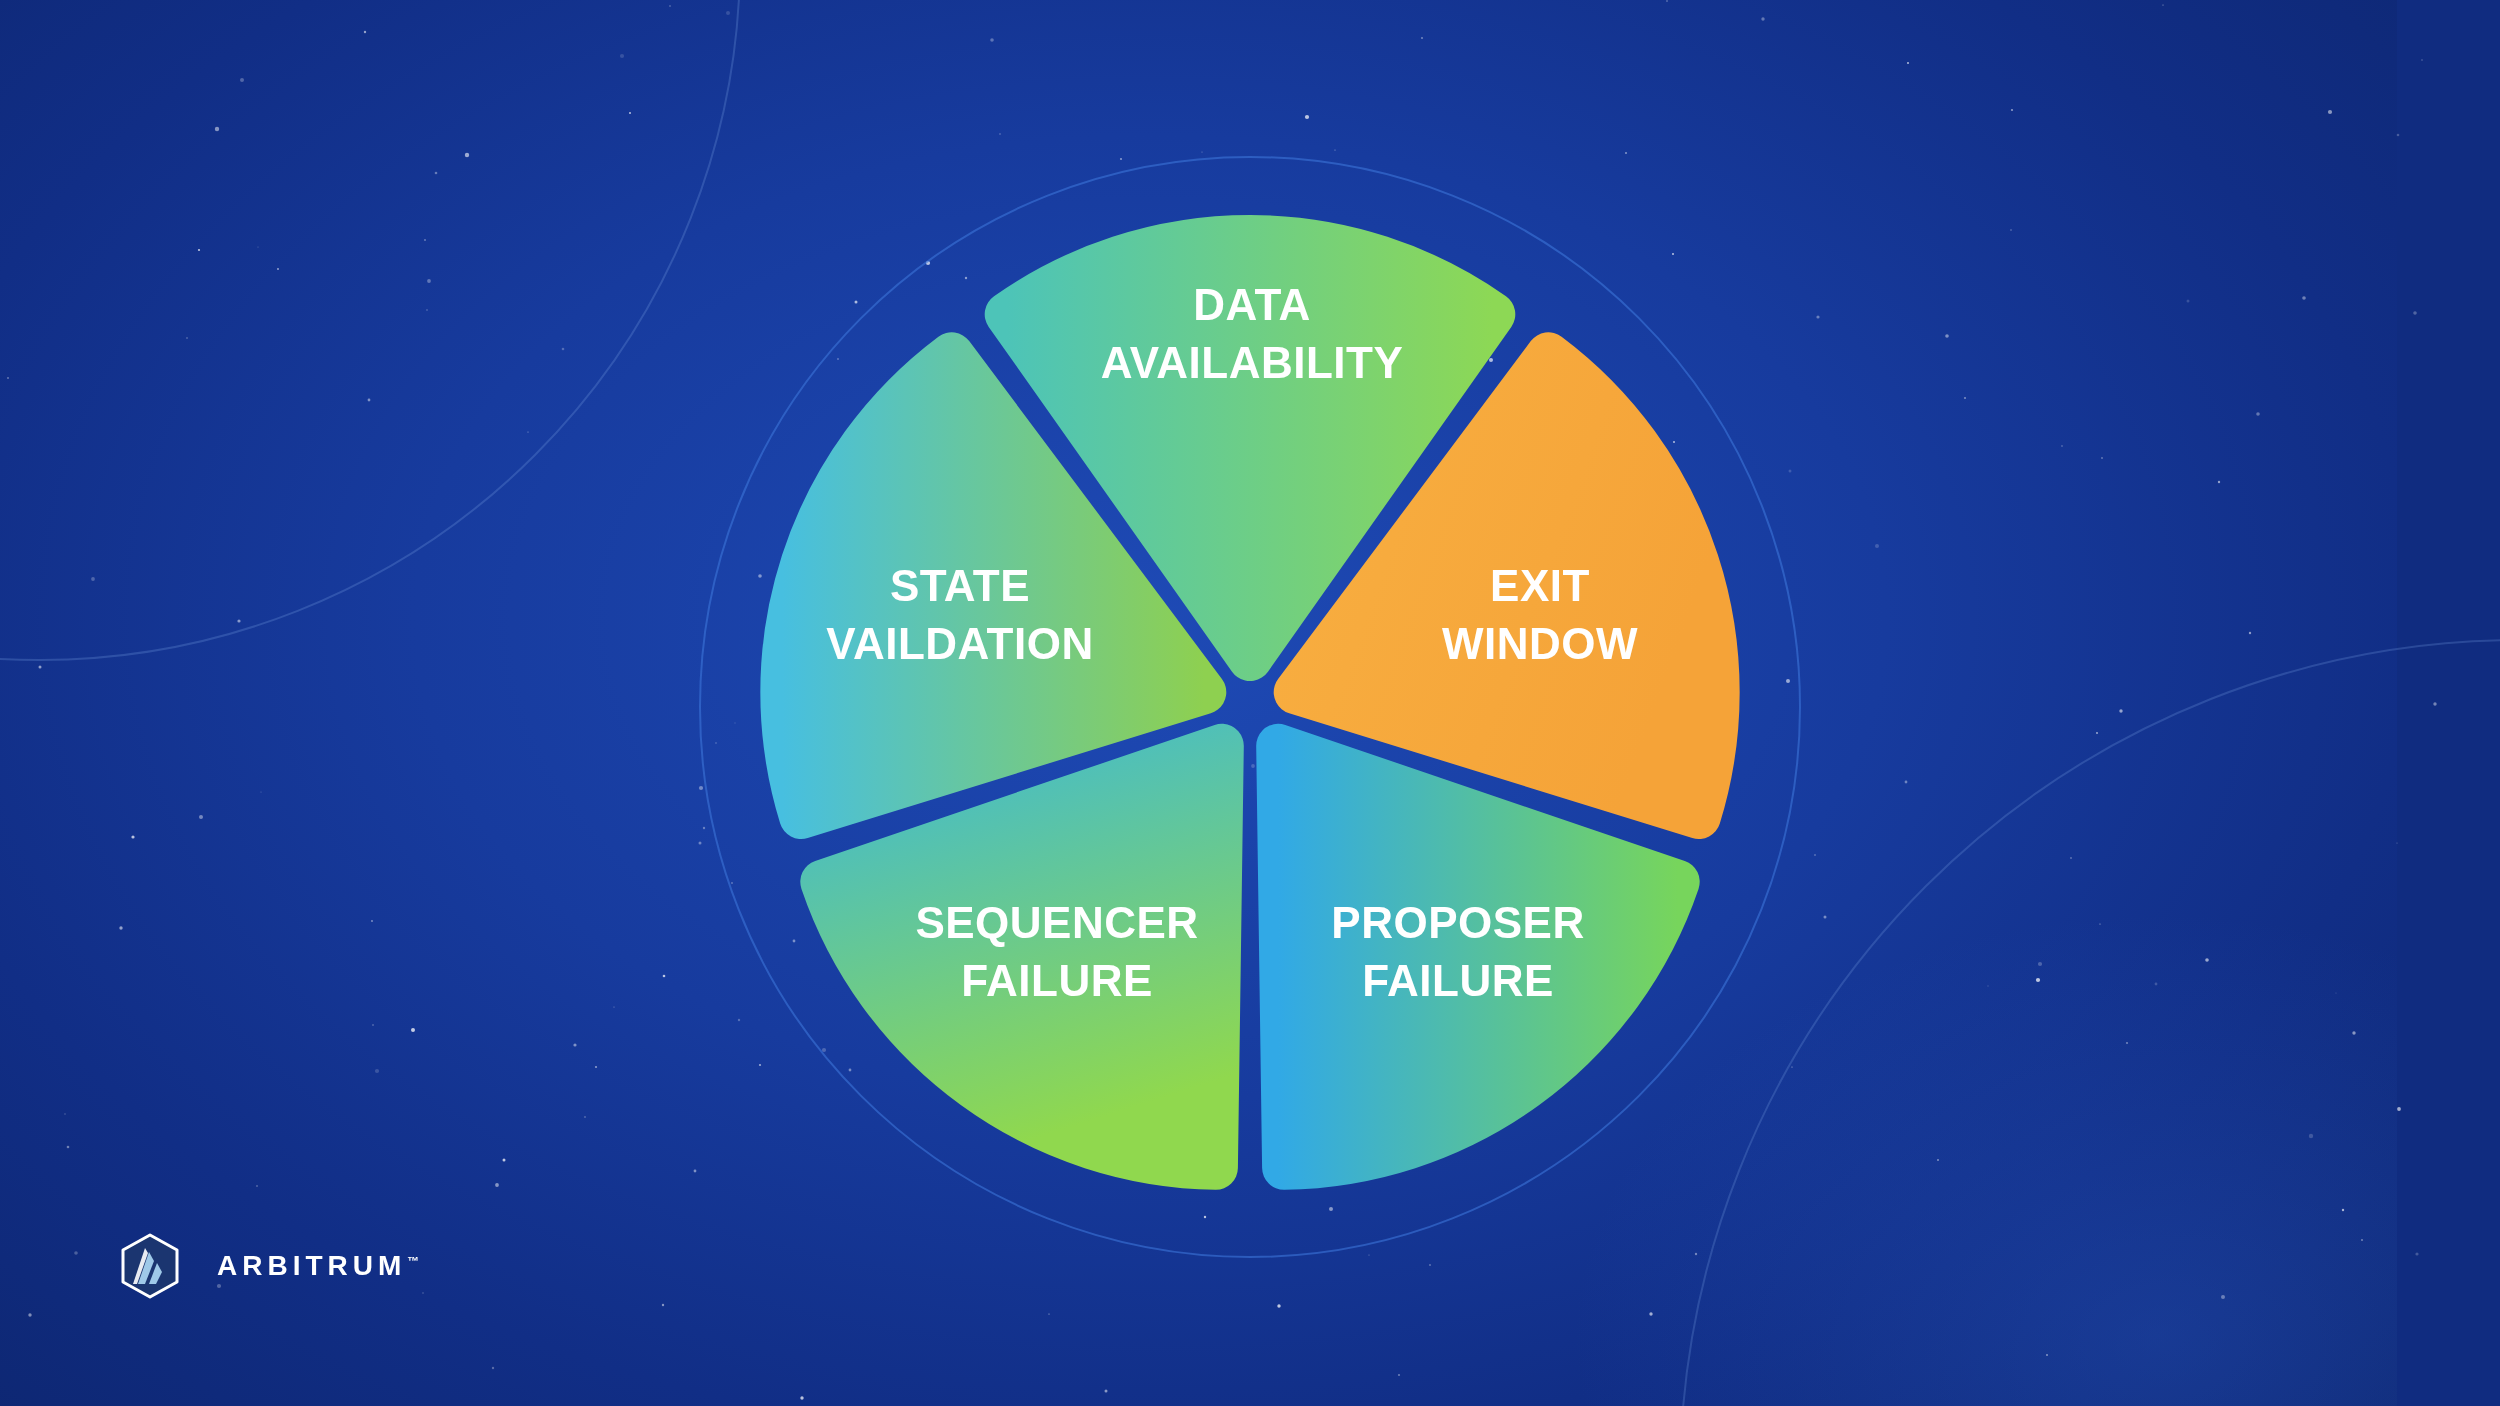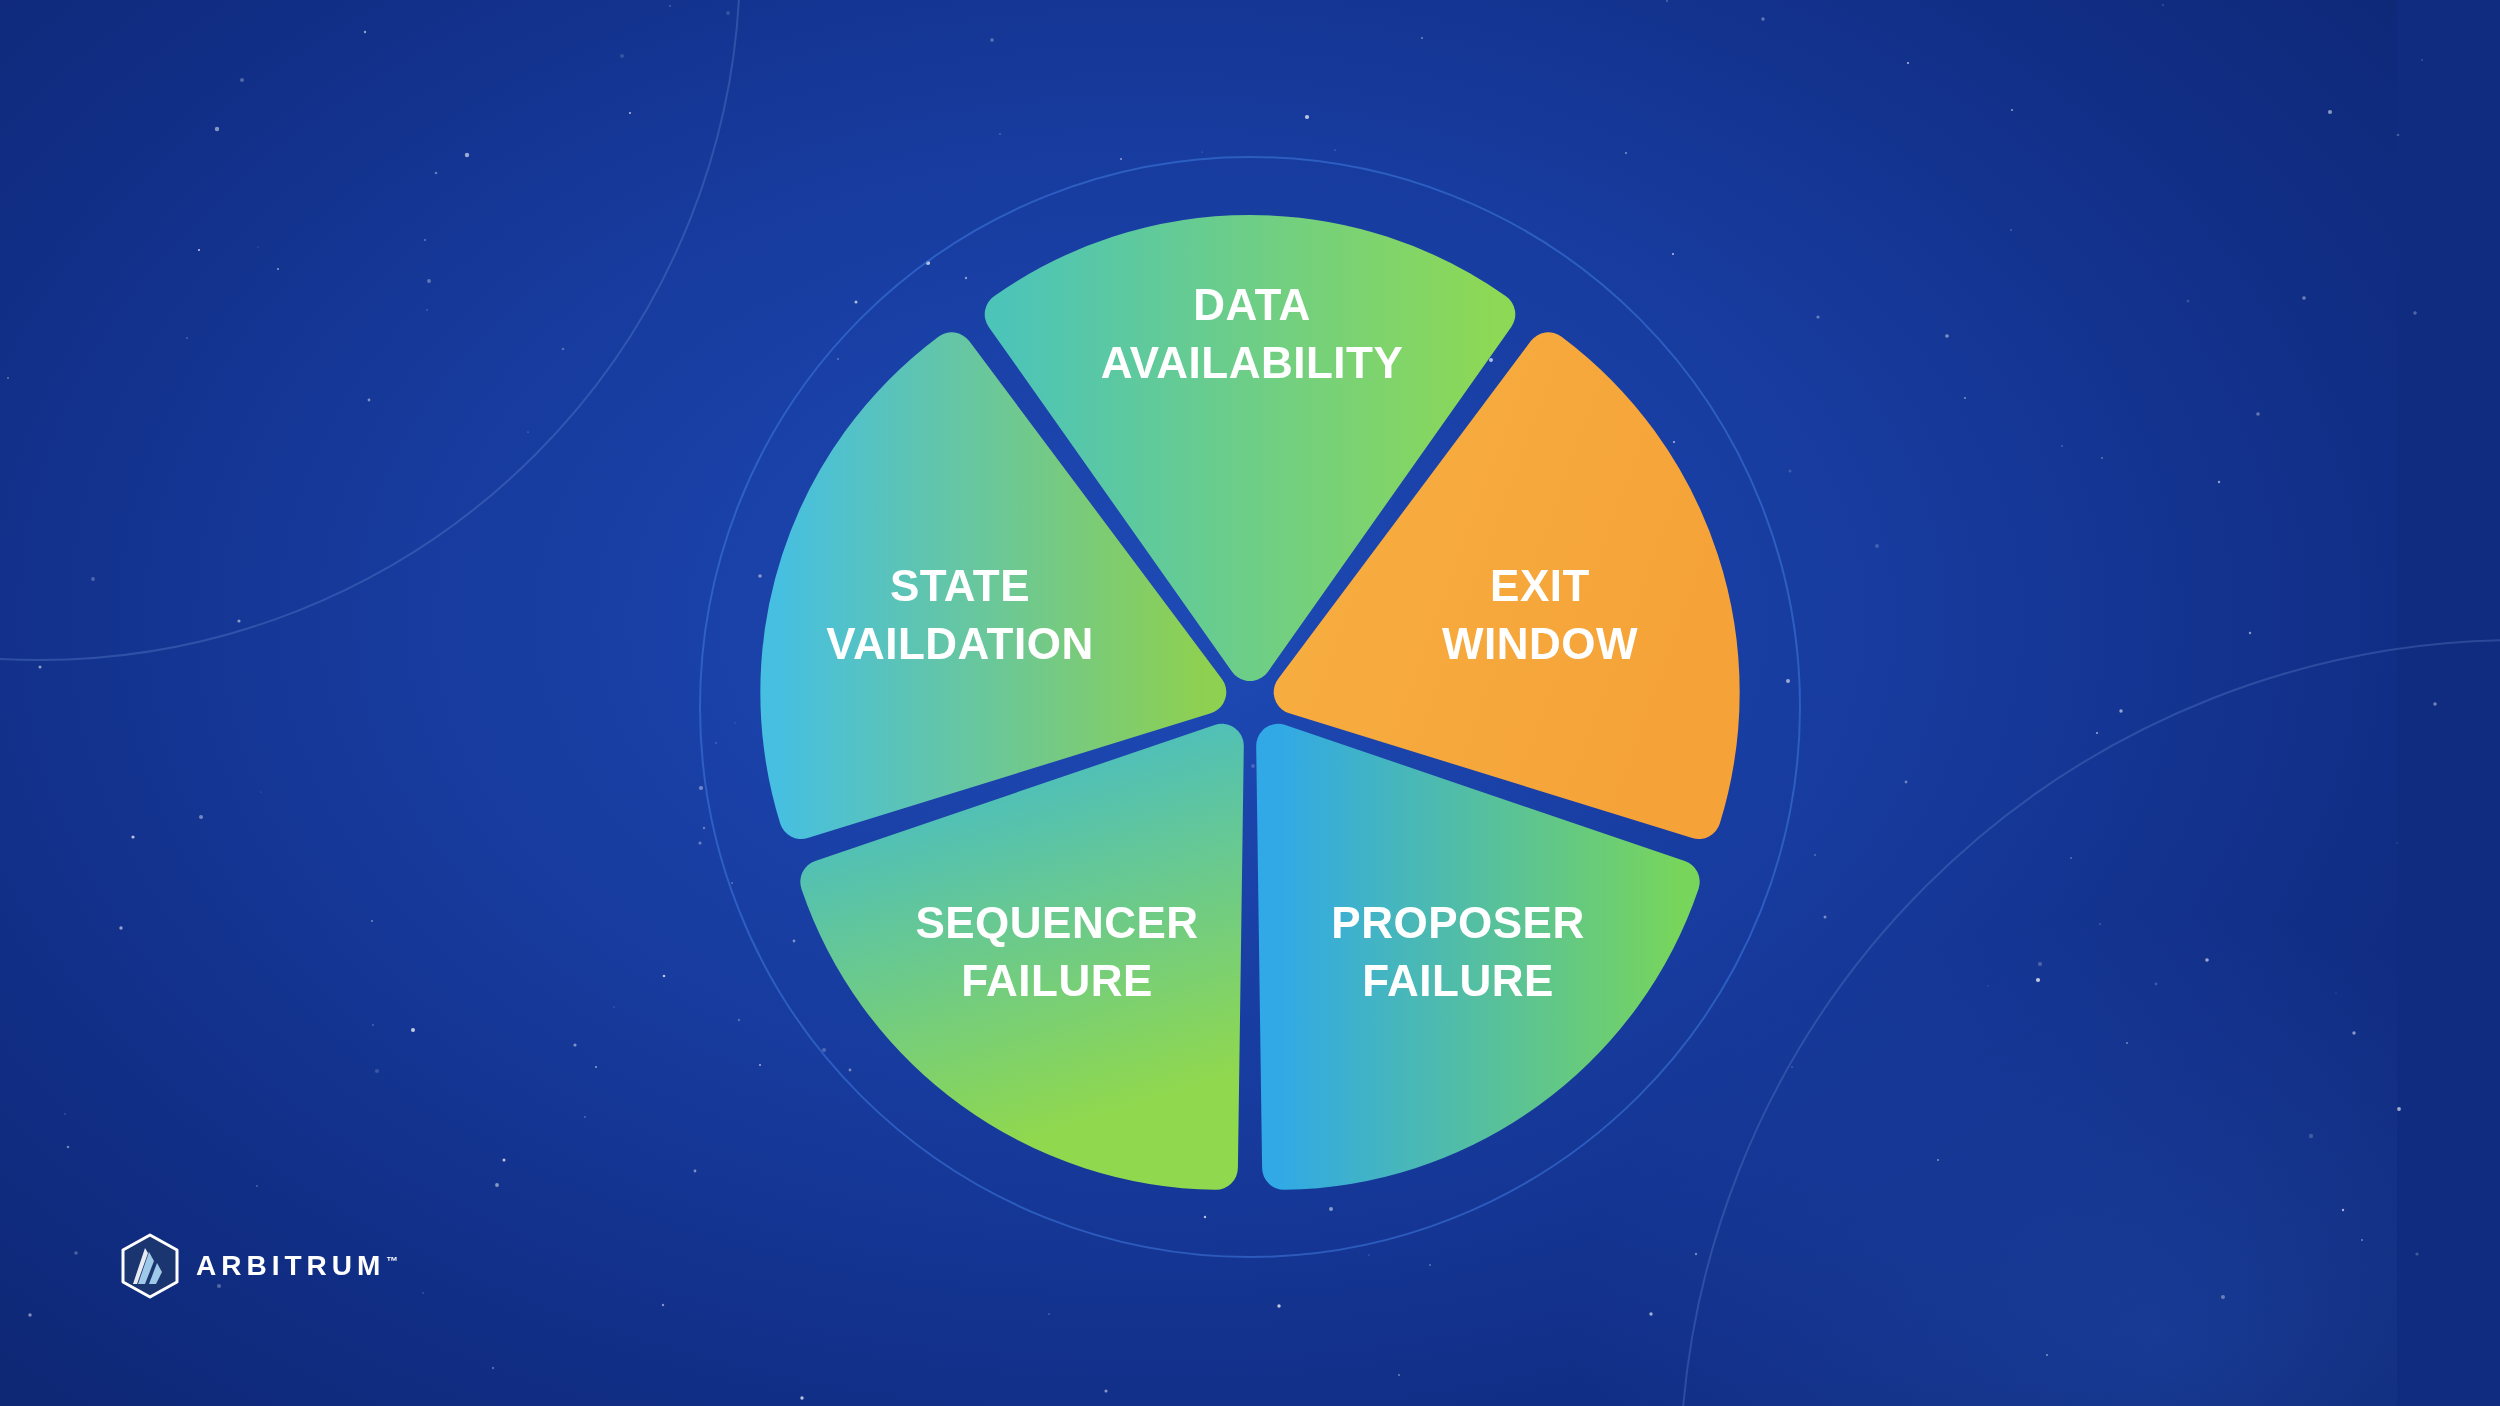--- a/index.html
+++ b/index.html
@@ -18,21 +18,21 @@
   .wedge-label{
     font-family:"Liberation Sans",sans-serif;
     font-weight:700;font-size:44px;fill:#ffffff;
     text-anchor:middle;dominant-baseline:middle;letter-spacing:0.5px;
   }
   .logo{
     position:absolute;left:118px;top:1232px;
     display:flex;align-items:center;gap:14px;
   }
   .logo-text{
-    color:#ffffff;font-weight:700;font-size:28px;letter-spacing:5px;line-height:1;
+    color:#ffffff;font-weight:700;font-size:28px;letter-spacing:5px;line-height:1;margin-left:21px;
   }
   .logo-text .tm{
     font-size:12px;letter-spacing:0;vertical-align:super;margin-left:1px;
   }
 </style>
 </head>
 <body>
 
 <div class="stage">
 

